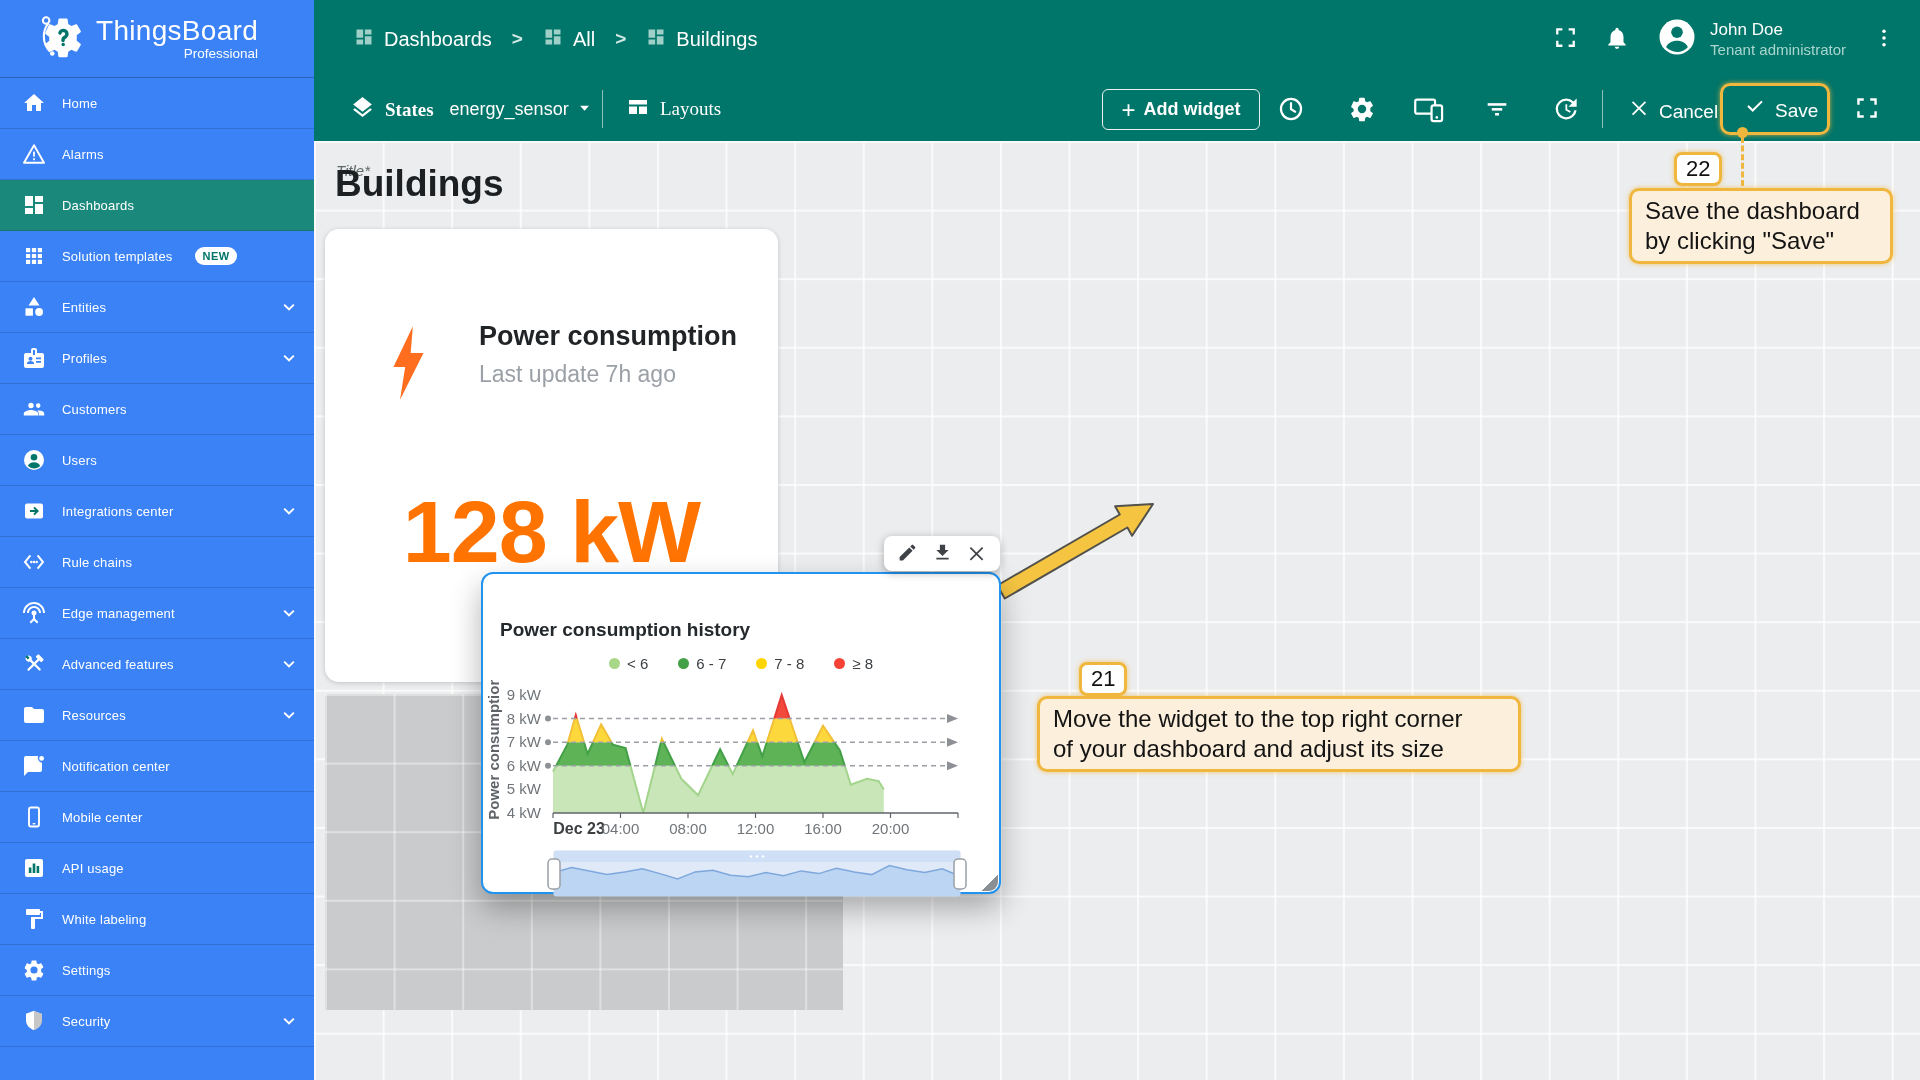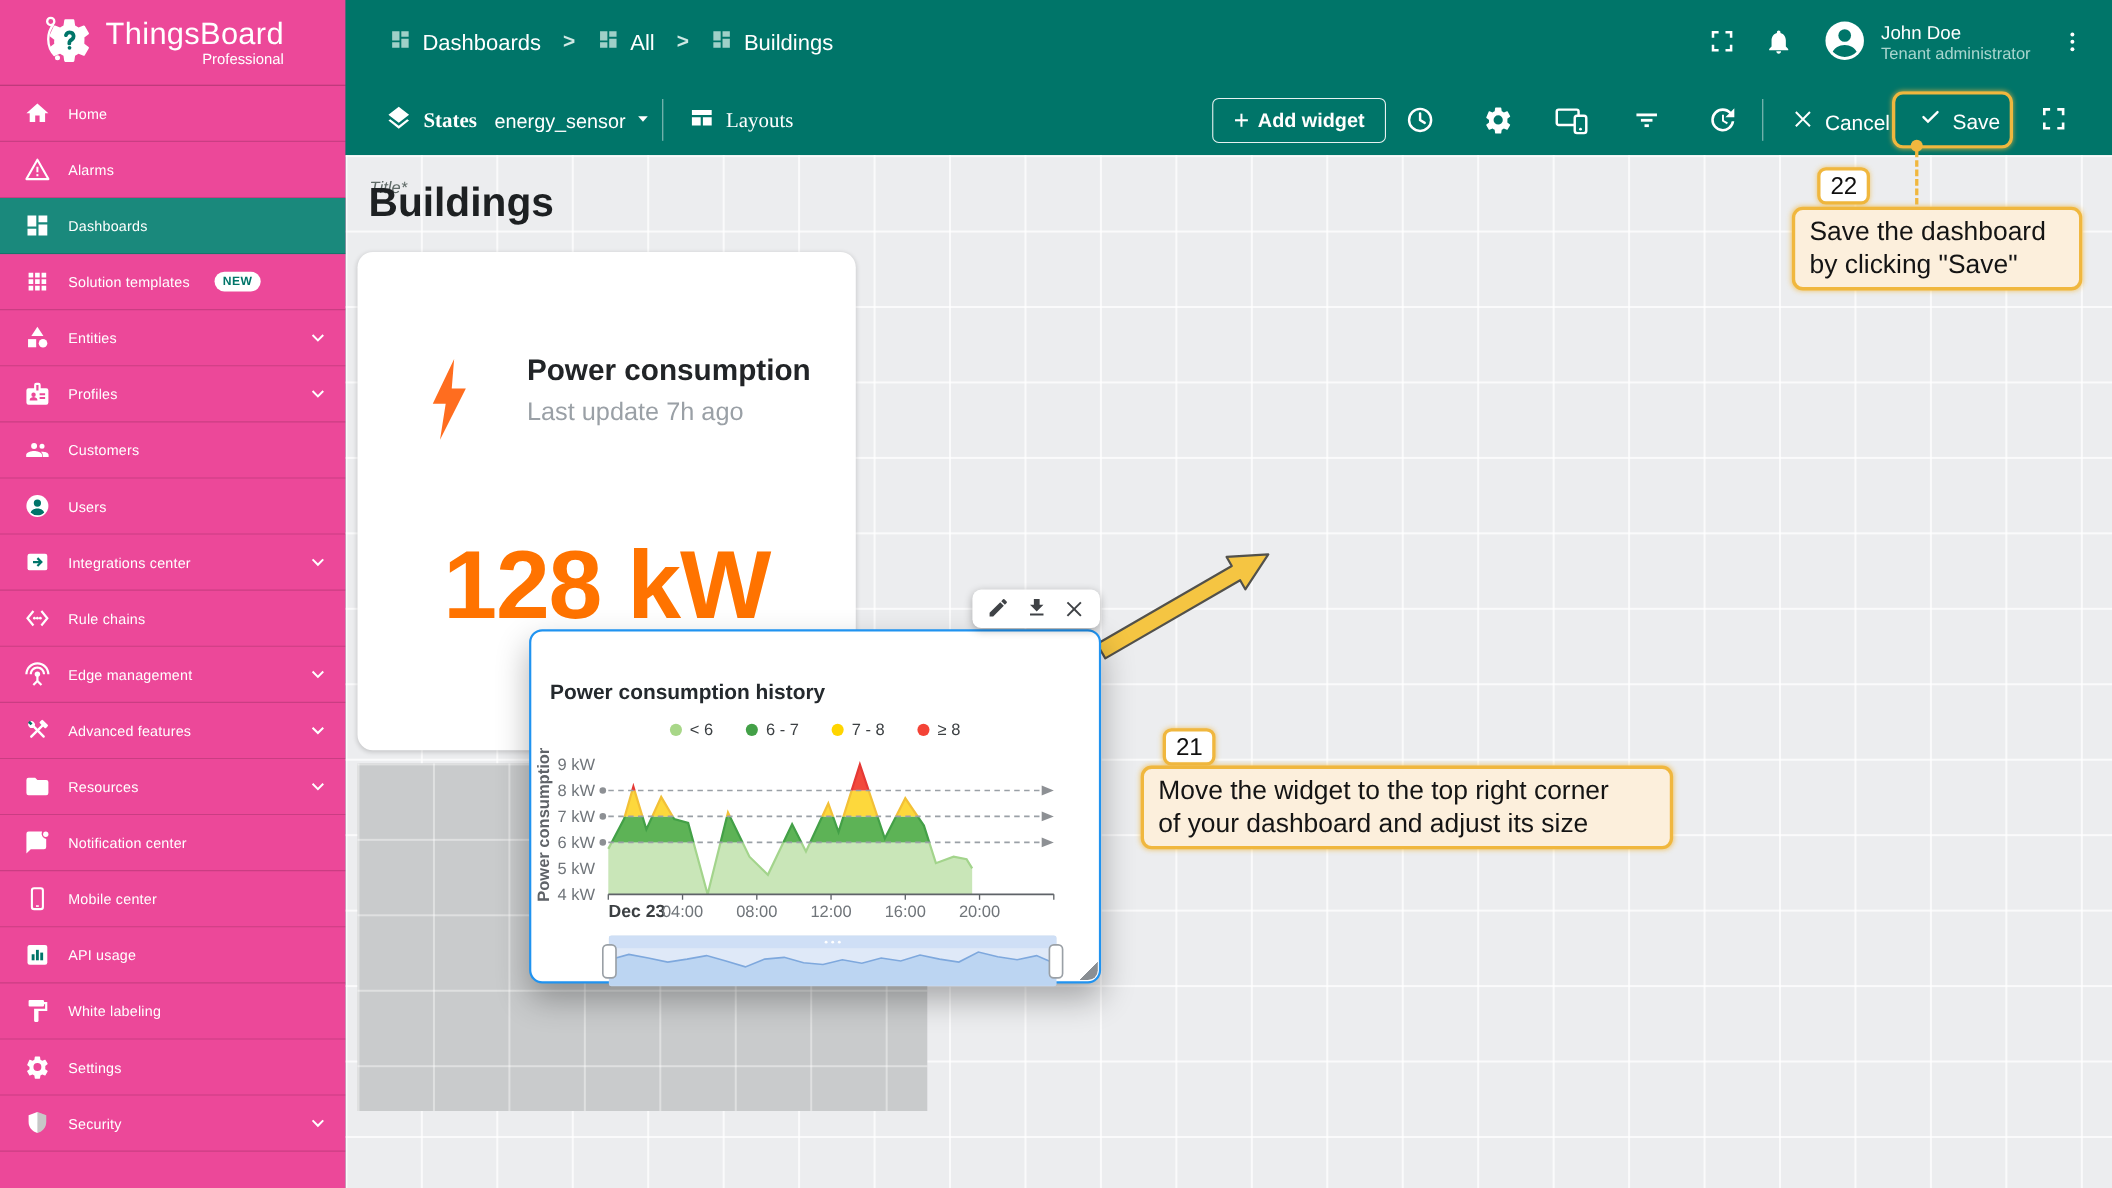--- a/index.html
+++ b/index.html
@@ -1,20 +1,20 @@
 <!DOCTYPE html>
 <html><head>
 <meta charset="utf-8">
 <style>
   html,body{margin:0;padding:0;}
   body{width:1920px;height:1080px;position:relative;overflow:hidden;
        background:#007569;font-family:"Liberation Sans",sans-serif;
        -webkit-font-smoothing:antialiased;}
   
-  .sidebar{position:absolute;left:0;top:0;width:314px;height:1080px;background:#ec4899;z-index:40;}
+  .sidebar{position:absolute;left:0;top:0;width:314px;height:1080px;background:#3b82f6;z-index:40;}
   .logo{height:78px;display:flex;align-items:center;gap:10px;padding-left:40px;
         border-bottom:1px solid rgba(0,0,0,.25);box-sizing:border-box;cursor:pointer;}
   .logo-name{color:#fff;font-size:28px;font-weight:500;letter-spacing:.3px;line-height:28px;}
   .logo-edition{color:#ffffff;font-size:13.5px;text-align:right;margin-top:1px;}
   .nav-item{height:51px;display:flex;align-items:center;gap:16px;padding:0 14px 0 22px;
             border-bottom:1px solid rgba(0,0,0,.14);box-sizing:border-box;cursor:pointer;color:#fff;}
   .nav-item.active{background:#1a897c;}
   .nav-icon{width:24px;height:24px;flex:0 0 24px;display:flex;}
   .nav-icon svg{width:24px;height:24px;}
   .nav-label{font-size:13px;font-weight:500;letter-spacing:.2px;white-space:nowrap;}
@@ -81,21 +81,21 @@
   .xt{font:15px "Liberation Sans",sans-serif;fill:#70757a;}
   .xtb{font:700 16px "Liberation Sans",sans-serif;fill:#3c4043;}
   .ylab{font:700 15px "Liberation Sans",sans-serif;fill:#5f6368;}
   .resize-handle{position:absolute;right:1px;bottom:1px;width:17px;height:17px;
       background:linear-gradient(135deg,transparent 52%,#8a8f94 52%);border-bottom-right-radius:9px;cursor:nwse-resize;}
   .wtoolbar{position:absolute;left:884px;top:536px;width:116px;height:35px;background:#fff;border-radius:8px;
       box-shadow:0 2px 8px rgba(0,0,0,.3);display:flex;align-items:center;justify-content:space-evenly;z-index:11;}
   .wtb-btn{background:none;border:none;padding:0;cursor:pointer;display:flex;}
   
   .ann-badge{position:absolute;background:#fff;border:3px solid #f0b73e;border-radius:8px;padding:1px 9px;
-      font-size:22px;color:#101010;box-shadow:0 0 5px rgba(240,183,62,.7);z-index:20;}
+      font-size:22px;color:#101010;box-shadow:0 0 5px rgba(240,183,62,.7);z-index:20;margin-left:22px;}
   .ann-box{position:absolute;background:#fcefdc;border:3px solid #f0b73e;border-radius:10px;padding:5px 13px;
       font-size:24px;color:#141414;line-height:30px;box-shadow:0 0 5px rgba(240,183,62,.7);
       box-sizing:border-box;z-index:20;}
   .ann-dot{position:absolute;left:1737px;top:127px;width:11px;height:11px;border-radius:50%;background:#f0b73e;z-index:31;}
   .ann-dash{position:absolute;left:1741px;top:137px;height:49px;width:0;border-left:3px dashed #f0b73e;z-index:20;}
   .arrow-svg{position:absolute;left:993px;top:492px;z-index:5;}
 </style>
 </head>
 <body>
 

